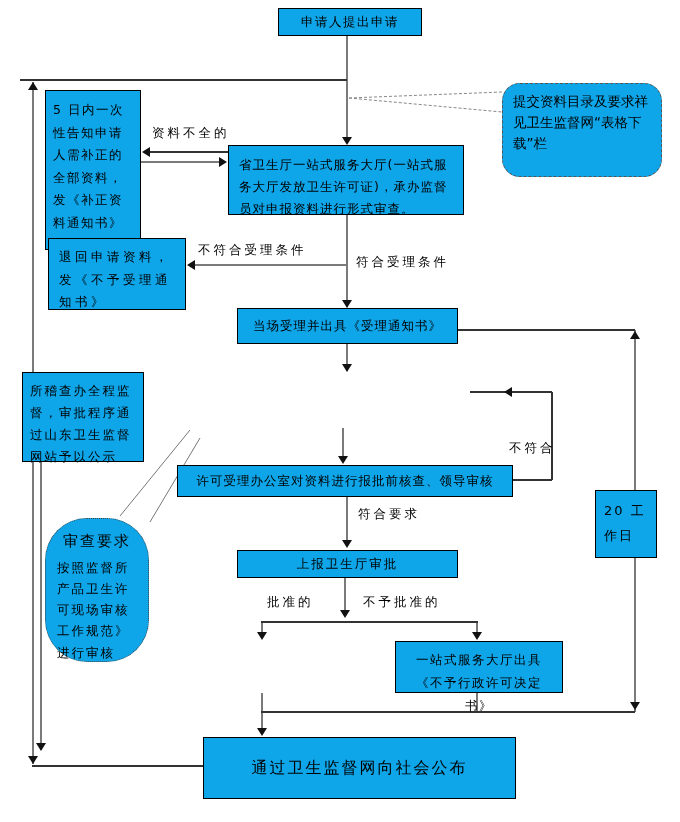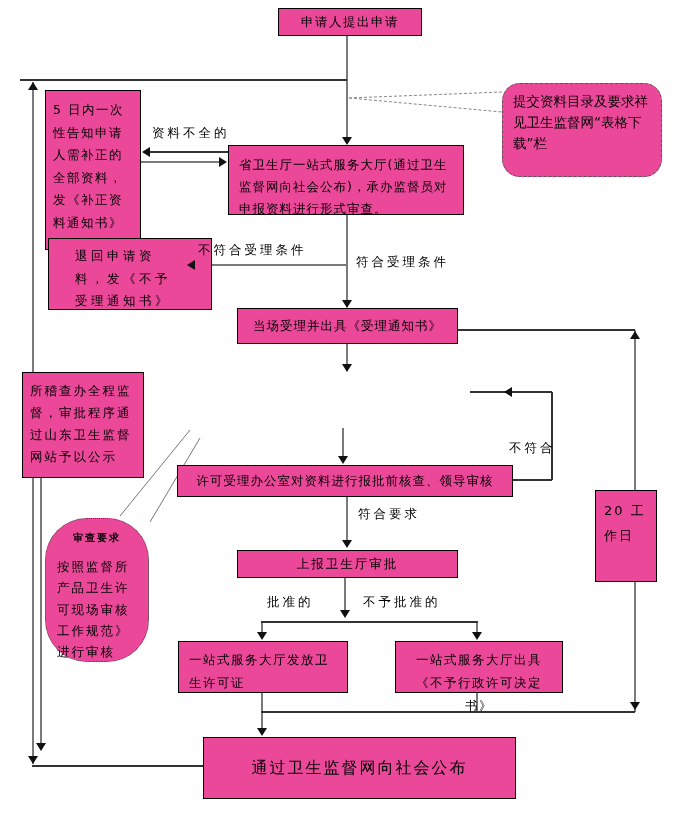--- a/index.html
+++ b/index.html
@@ -1,18 +1,18 @@
 <!DOCTYPE html>
 <html><head>
 <meta charset="utf-8">
 <style>
   html,body{margin:0;padding:0;background:#fff;}
   #stage{position:relative;width:680px;height:822px;background:#ffffff;overflow:hidden;
          font-family:"DejaVu Sans",sans-serif;color:#000;}
-  .box{position:absolute;background:#ec4899;border:1.5px solid #000;box-sizing:border-box;
+  .box{position:absolute;background:#0ea5e9;border:1.5px solid #000;box-sizing:border-box;
        font-size:12.5px;z-index:2;}
   .line{position:absolute;background:#7a7a7a;z-index:1;}
   .thin{position:absolute;background:#333;z-index:1;}
   .lbl{position:absolute;font-size:12.5px;letter-spacing:3px;white-space:nowrap;z-index:3;}
   .ah{position:absolute;width:0;height:0;z-index:3;}
   .ah-down{border-left:5px solid transparent;border-right:5px solid transparent;border-top:8px solid #111;}
   .ah-up{border-left:5px solid transparent;border-right:5px solid transparent;border-bottom:8px solid #111;}
   .ah-left{border-top:5px solid transparent;border-bottom:5px solid transparent;border-right:8px solid #111;}
   .ah-right{border-top:5px solid transparent;border-bottom:5px solid transparent;border-left:8px solid #111;}
   .center{display:flex;align-items:center;justify-content:center;text-align:center;}
@@ -75,43 +75,42 @@
   <div class="ah ah-down" style="left:28px;top:756px;"></div>
   <div class="ah ah-down" style="left:36px;top:743px;"></div>
 
   <div class="box center" style="left:278px;top:8px;width:144px;height:28px;letter-spacing:1.5px;">申请人提出申请</div>
 
   <div class="box" style="left:502px;top:83px;width:160px;height:94px;border:1.5px dashed #555;border-radius:18px;
               padding:7px 10px;font-size:13.5px;line-height:1.55;">提交资料目录及要求祥见卫生监督网“表格下载”栏</div>
 
   <div class="box" style="left:45px;top:90px;width:96px;height:160px;padding:8px 7px;letter-spacing:1.5px;line-height:1.8;">5 日内一次性告知申请人需补正的全部资料，发《补正资料通知书》</div>
 
-  <div class="box" style="left:228px;top:145px;width:236px;height:70px;padding:8px 10px;letter-spacing:1px;line-height:1.75;">省卫生厅一站式服务大厅(通过卫生监督网向社会公布)，承办监督员对申报资料进行形式审查。</div>
+  <div class="box" style="left:228px;top:145px;width:236px;height:70px;padding:8px 10px;letter-spacing:1px;line-height:1.75;">省卫生厅一站式服务大厅(一站式服务大厅发放卫生许可证)，承办监督员对申报资料进行形式审查。</div>
 
-  <div class="box" style="left:48px;top:238px;width:164px;height:72px;padding:7px 26px;letter-spacing:3.5px;line-height:1.8;font-family:Liberation Mono, monospace;">退回申请资料，发《不予受理通知书》</div>
+  <div class="box" style="left:48px;top:238px;width:138px;height:72px;padding:7px 10px;letter-spacing:3.5px;line-height:1.8;">退回申请资料，发《不予受理通知书》</div>
 
   <div class="box center" style="left:237px;top:308px;width:221px;height:36px;letter-spacing:1px;">当场受理并出具《受理通知书》</div>
 
-  <div class="box" style="left:22px;top:372px;width:122px;height:106px;padding:7px 7px;letter-spacing:2px;line-height:1.75;">所稽查办全程监督，审批程序通过山东卫生监督网站予以公示</div>
+  <div class="box" style="left:22px;top:372px;width:122px;height:90px;padding:7px 7px;letter-spacing:2px;line-height:1.75;">所稽查办全程监督，审批程序通过山东卫生监督网站予以公示</div>
 
 
   <div class="box center" style="left:177px;top:465px;width:336px;height:32px;letter-spacing:1px;">许可受理办公室对资料进行报批前核查、领导审核</div>
 
   <div class="box" style="left:45px;top:518px;width:104px;height:144px;border:1.5px dotted #444;border-radius:42px;
               padding:10px 11px;line-height:1.7;letter-spacing:2px;">
-    <div style="font-weight:bold;text-align:center;font-size:10px;letter-spacing:2px;margin-bottom:10px;">审查要求</div>
+    <div style="font-weight:normal;text-align:center;font-size:15px;letter-spacing:2px;margin-bottom:2px;">审查要求</div>
     <div style="font-size:12.5px;">按照监督所产品卫生许可现场审核工作规范》进行审核</div>
   </div>
 
   <div class="box center" style="left:237px;top:550px;width:221px;height:28px;letter-spacing:2px;">上报卫生厅审批</div>
 
-  <div class="box" style="left:595px;top:490px;width:62px;height:92px;padding:8px 8px;font-size:13px;
+  <div class="box" style="left:595px;top:490px;width:62px;height:68px;padding:8px 8px;font-size:13px;
               letter-spacing:2px;line-height:1.9;">20 工作日</div>
 
-  <div class="box" style="left:178px;top:641px;width:170px;height:52px;padding:6px 10px;letter-spacing:1.5px;line-height:1.85;">一站式服务大厅发放卫生许可证</div>
 
   <div class="box" style="left:395px;top:641px;width:168px;height:52px;padding:6px 10px;letter-spacing:1.5px;line-height:1.85;text-align:center;">一站式服务大厅出具《不予行政许可决定书》</div>
 
   <div class="box center" style="left:203px;top:737px;width:313px;height:62px;font-size:16px;letter-spacing:2px;">通过卫生监督网向社会公布</div>
 
   <div class="lbl" style="left:152px;top:125px;">资料不全的</div>
   <div class="lbl" style="left:198px;top:242px;">不符合受理条件</div>
   <div class="lbl" style="left:356px;top:254px;">符合受理条件</div>
   <div class="lbl" style="left:509px;top:440px;">不符合</div>
   <div class="lbl" style="left:358px;top:506px;">符合要求</div>

